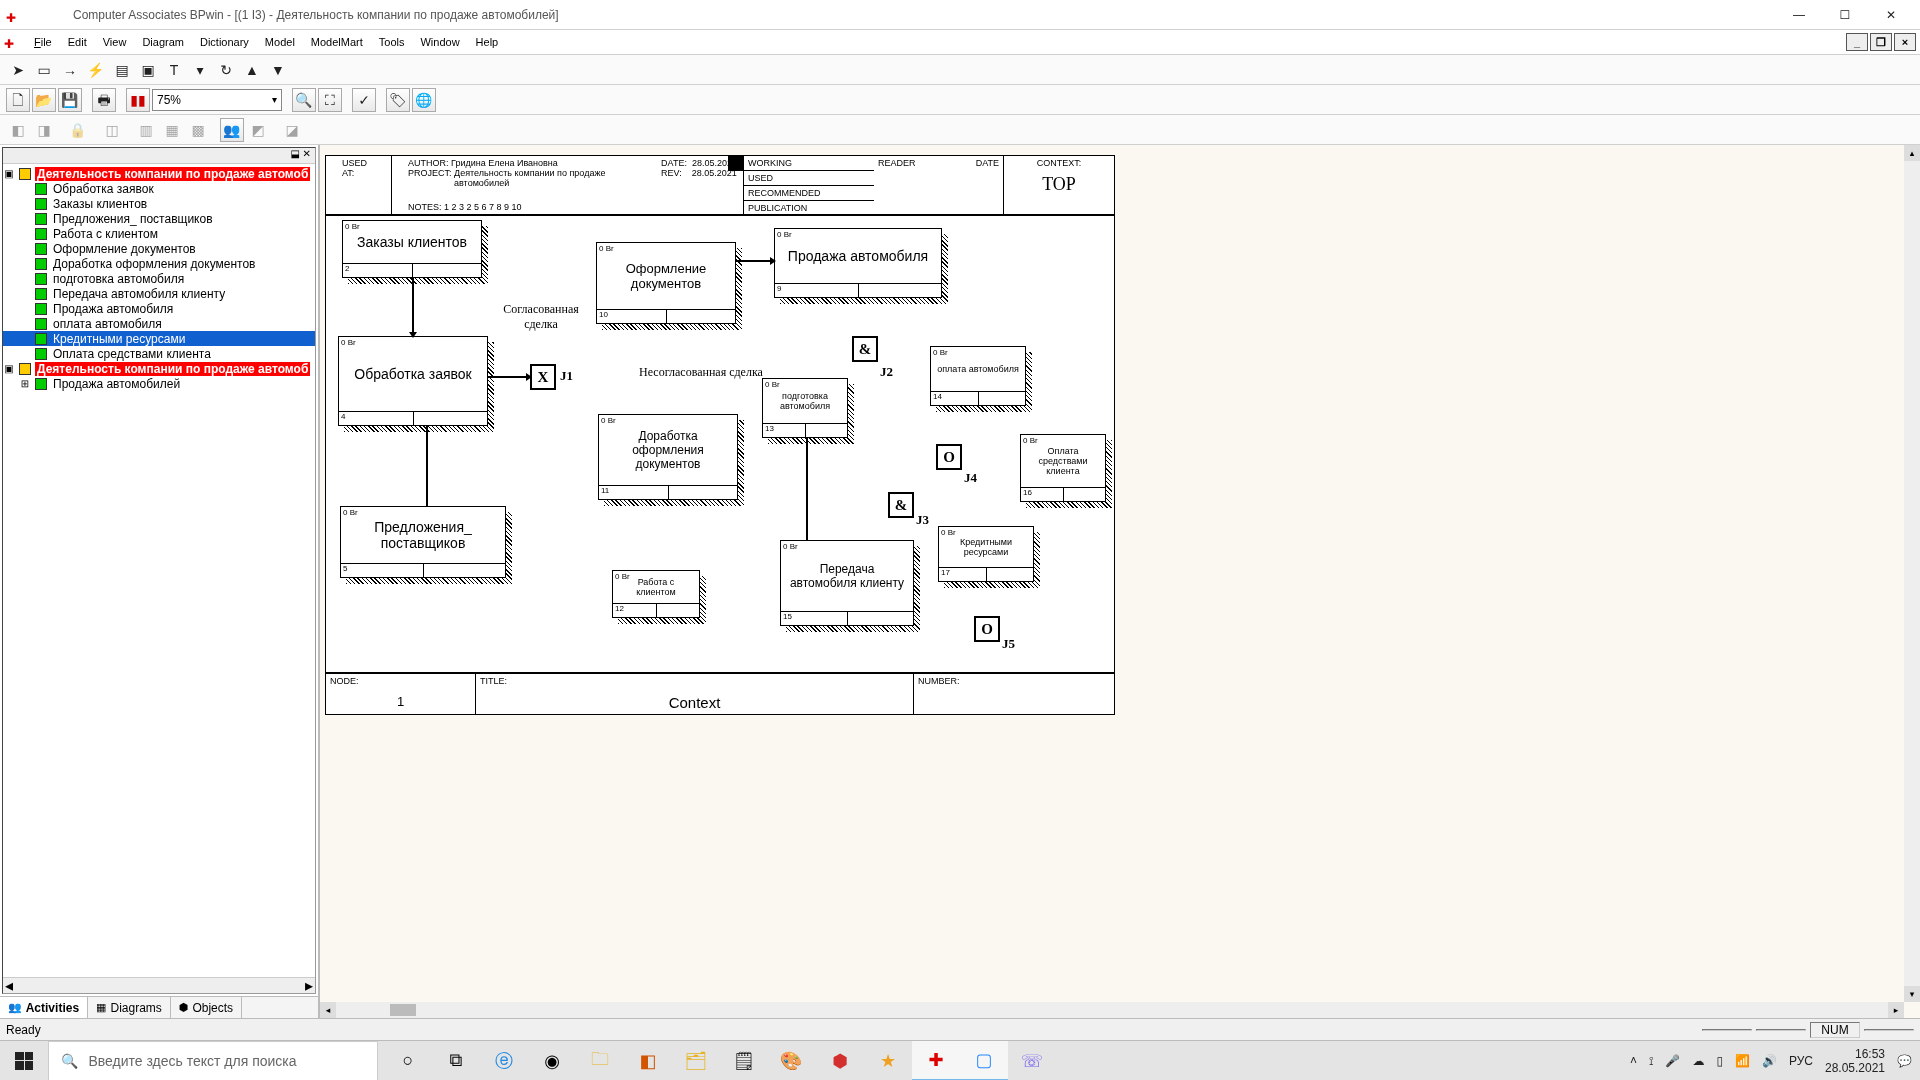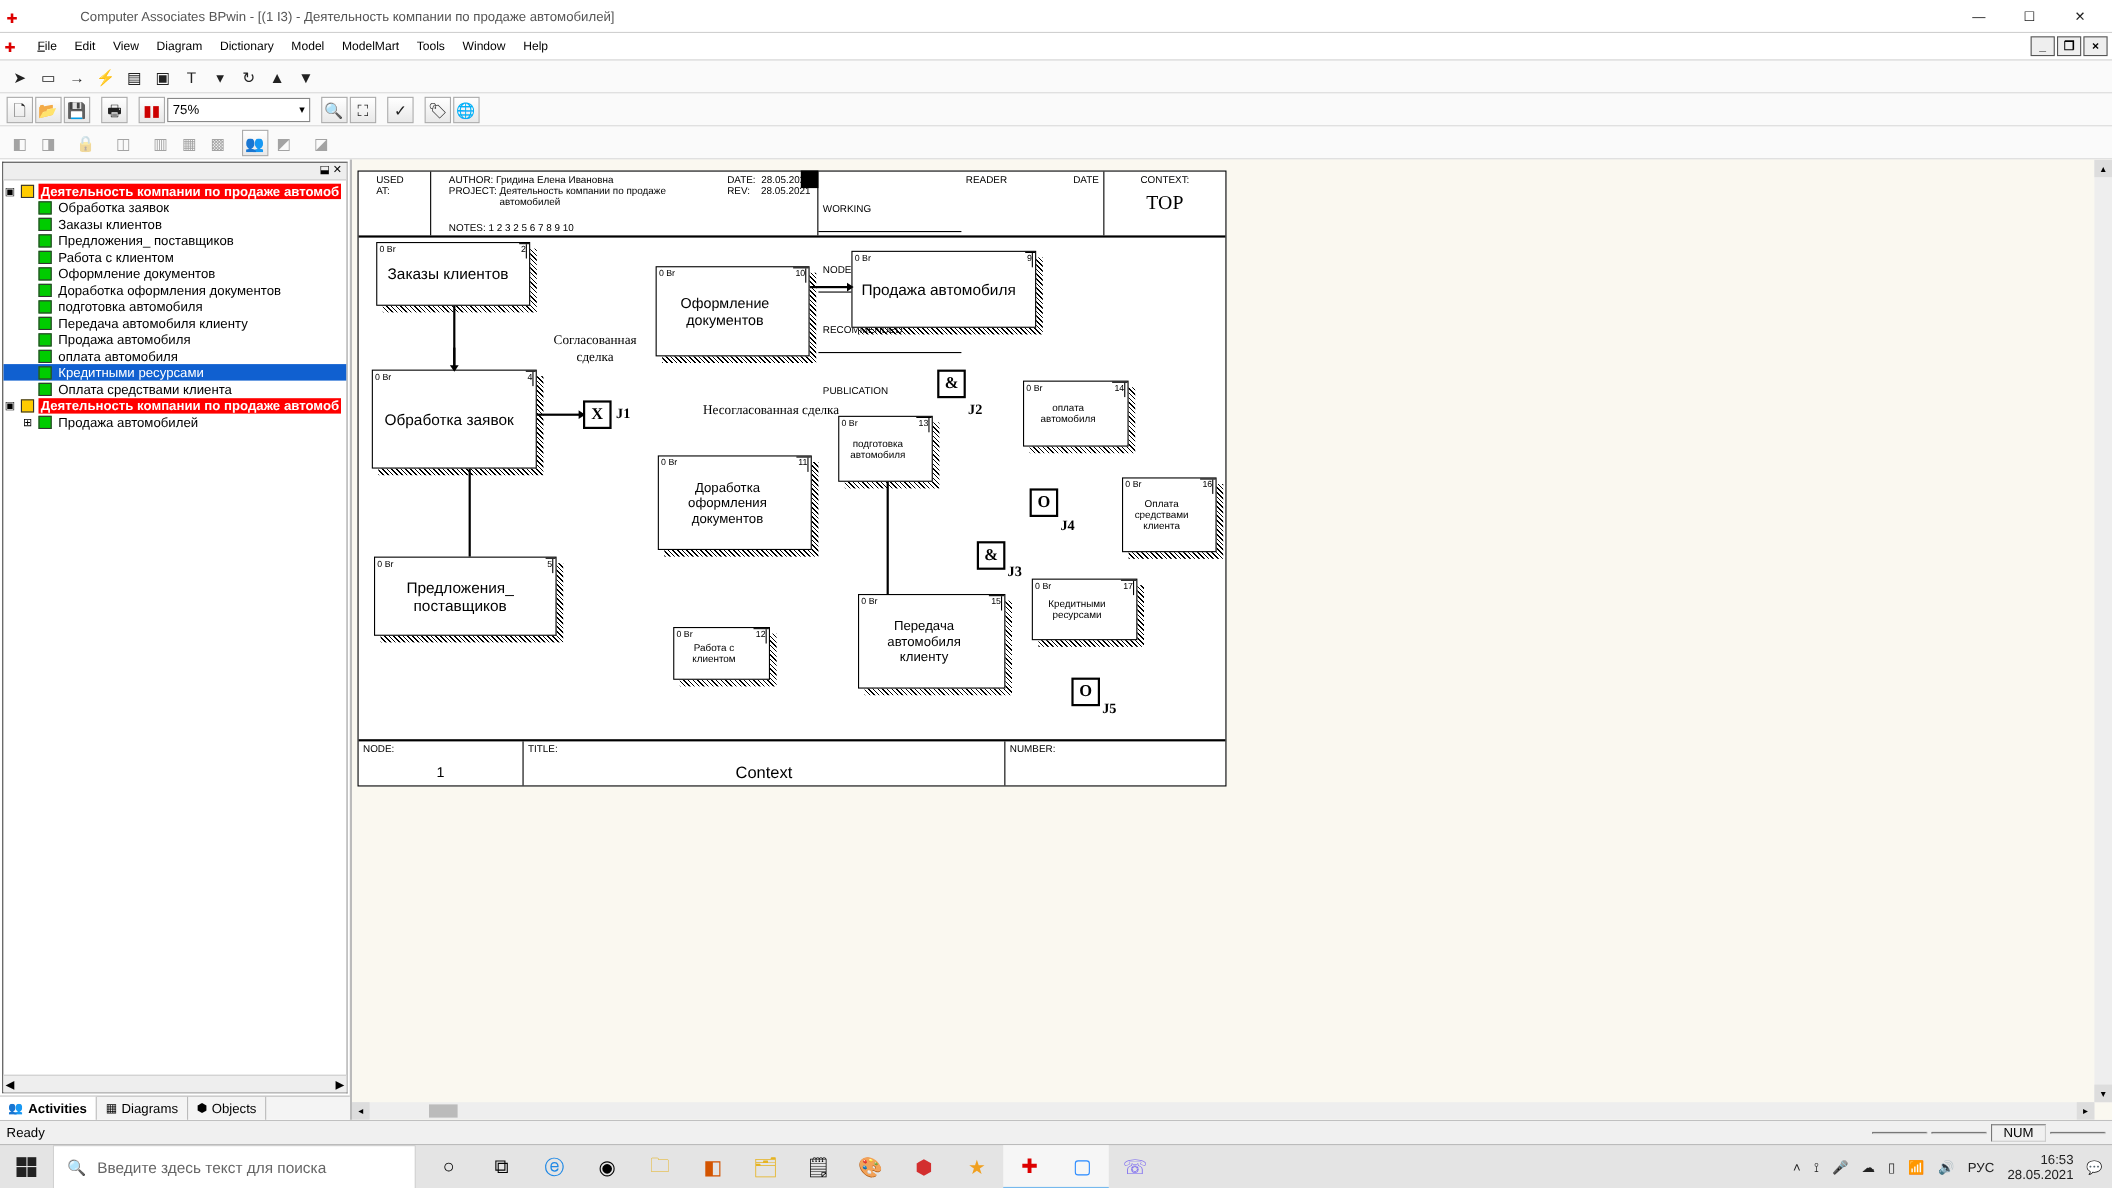--- a/index.html
+++ b/index.html
@@ -58,36 +58,36 @@
 .canvas-scroll-v .arr, .canvas-scroll-h .arr { width:16px; height:16px; text-align:center; line-height:16px; font-size:9px; background:#ddd;}
 .canvas-scroll-v .arr:first-child{position:absolute;top:0;}
 .canvas-scroll-v .arr:last-child{position:absolute;bottom:0;}
 
 .diagram { position:absolute; left:5px; top:10px; width:790px; height:560px; background:#fff; border:1px solid #000; }
 .diag-header { display:flex; border-bottom:2px solid #000; height:60px; font-size:9px; }
 .dh-cell { border-right:1px solid #000; padding:2px 16px; }
 .dh-context { flex:0 0 110px; text-align:center; padding-top:2px;}
 .dh-context .top-lbl { font-size:18px; font-family:"Times New Roman", serif; margin-top:6px;}
 .dh-status { flex:0 0 130px; display:flex; flex-direction:column;}
-.dh-status div { flex:1; border-bottom:1px solid #000; padding:15px 4px;margin-top:14px; }
+.dh-status div { flex:1; border-bottom:1px solid #000; padding:2px 4px; }
 .dh-status div:last-child{border-bottom:none;}
 .dh-reader { flex:0 0 130px; position:relative;}
 .dh-reader .rd-lbl{position:absolute; left:4px; top:2px;}
 .dh-reader .dt-lbl{position:absolute; right:4px; top:2px;}
 .dh-used { flex:0 0 66px; }
 .dh-meta { flex:1; position:relative; }
 .dh-meta .row { display:flex; }
 .dh-meta .blk { position:absolute; right:-1px; top:-1px; width:16px; height:16px; background:#000;}
 .diag-footer { display:flex; border-top:2px solid #000; height:42px; font-size:9px;}
 .df-cell { border-right:1px solid #000; padding:2px 4px; position:relative;}
 .df-cell .big { font-size:13px; position:absolute; top:20px; left:50%; transform:translateX(-50%);}
 .diag-body { position:relative; height: calc(100% - 60px - 42px); }
 
 
-.ibox { position:absolute; border:1.5px solid #000; background:#fff; font-family:"Times New Roman", serif; text-align:center; display:flex; flex-direction:row;}
+.ibox { position:absolute; border:1.5px solid #000; background:#fff; font-family:"Times New Roman", serif; text-align:center; display:flex; flex-direction:column;}
 .ibox-shadow { position:absolute; background:repeating-linear-gradient(45deg,#000 0 1px,transparent 1px 3px); z-index:0;}
 .ibox .br-tag { position:absolute; top:1px; left:2px; font-size:8px; font-family:sans-serif;}
 .ibox .body-txt { flex:1; display:flex; align-items:center; justify-content:center; padding:2px 4px;}
 .ibox .bottom-row { border-top:1px solid #000; height:14px; display:flex;}
 .ibox .bottom-row div { flex:1; border-right:1px solid #000; font-size:8px; text-align:left; padding-left:2px;}
 .ibox .bottom-row div:last-child{border-right:none;}
 .jbox { position:absolute; border:2px solid #000; background:#fff; font-family:"Times New Roman", serif; font-weight:bold; display:flex; align-items:center; justify-content:center; font-size:15px;}
 .jlabel { position:absolute; font-family:"Times New Roman", serif; font-weight:bold; font-size:13px;}
 .arrow-lbl { position:absolute; font-family:"Times New Roman", serif; font-size:12px; text-align:center;}
 
@@ -314,21 +314,21 @@
               <span>NOTES:  1 2 3 2 5 6 7 8 9 10</span>
             </div>
           <div style="position:absolute; right:6px; top:2px; text-align:left;">
             <div><span>DATE:</span>&nbsp;&nbsp;<span>28.05.2021</span></div>
             <div><span>REV:</span>&nbsp;&nbsp;&nbsp;&nbsp;<span>28.05.2021</span></div>
           </div>
           <div class="blk"></div>
         </div>
         <div class="dh-status">
           <div>WORKING</div>
-          <div>NODE</div>
+          <div>USED</div>
           <div>RECOMMENDED</div>
           <div>PUBLICATION</div>
         </div>
         <div class="dh-cell dh-reader">
           <span class="rd-lbl">READER</span>
           <span class="dt-lbl">DATE</span>
         </div>
         <div class="dh-context">
           <div>CONTEXT:</div>
           <div class="top-lbl">TOP</div>

